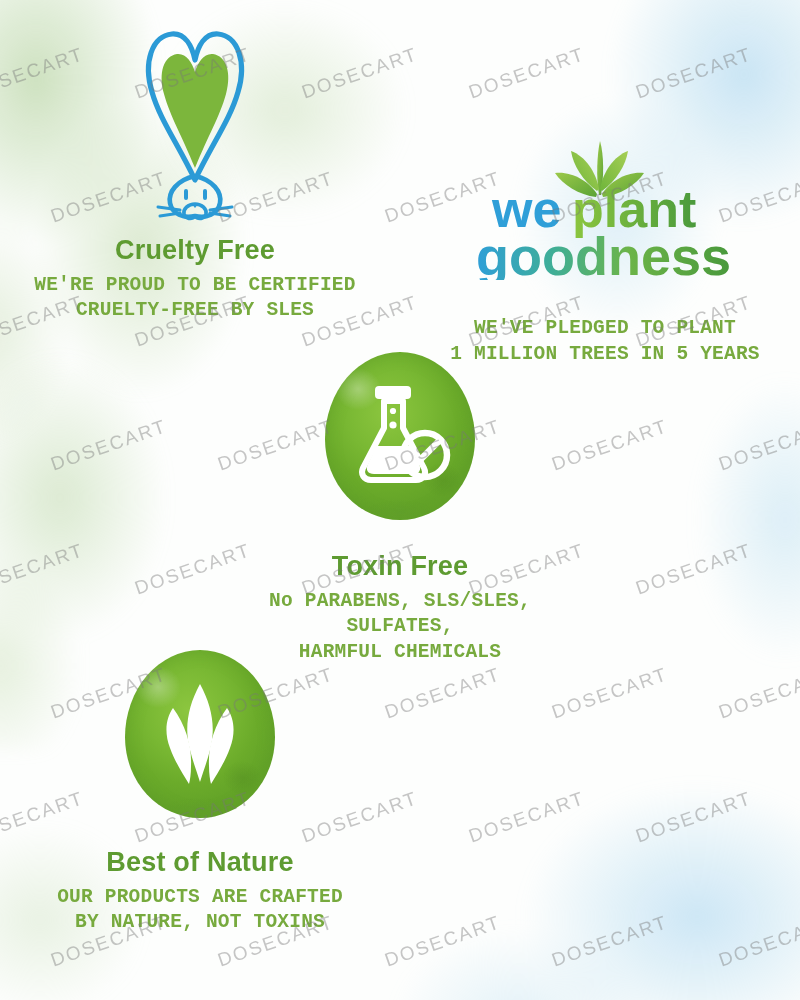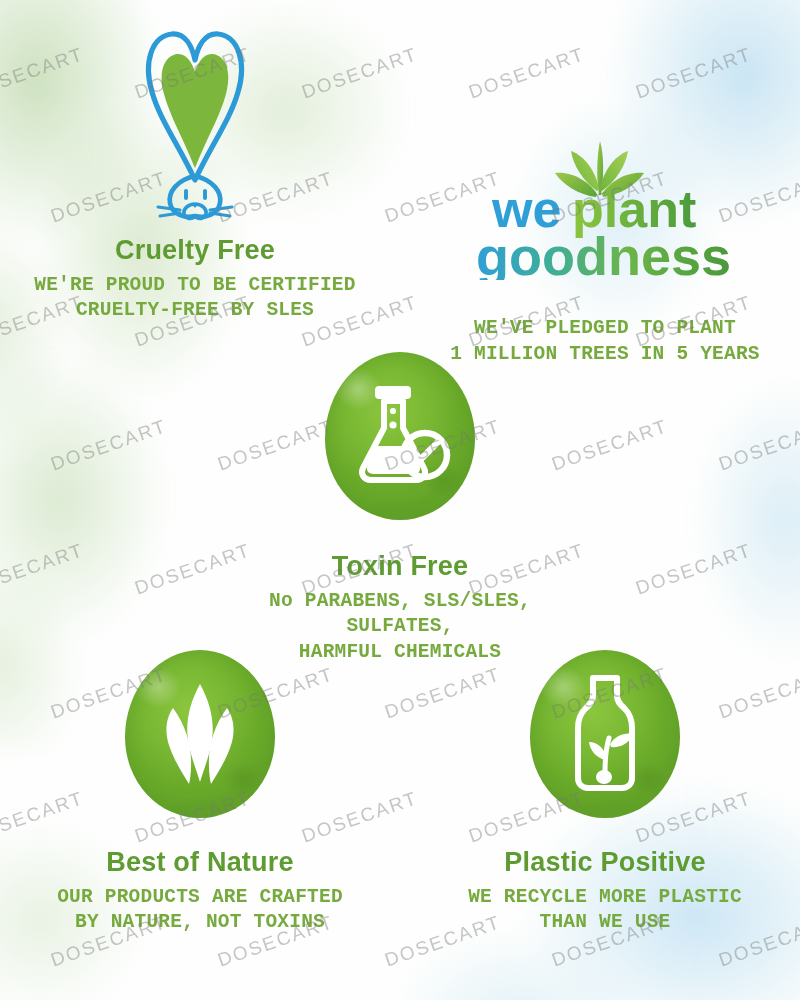--- a/index.html
+++ b/index.html
@@ -316,43 +316,20 @@
           <line x1="64" y1="86" x2="94" y2="56" stroke="#ffffff" stroke-width="6.5" stroke-linecap="round"></line>
         </svg>
       </div>
       <h2 class="badge-title" style="margin-top:32px">Toxin Free</h2>
       <p class="badge-desc">
         <span class="line">No PARABENS, SLS/SLES, SULFATES,</span>
         <span class="line">HARMFUL CHEMICALS</span>
       </p>
     </div>
 
-    <div class="cell" id="cell-plastic">
-      <div class="disc">
-        <svg width="96" height="120" viewBox="0 0 96 120" aria-hidden="true">
-
-          <path d="M36 4 L60 4 L60 22 C 60 28, 64 31, 68 35 C 73 40, 75 46, 75 54
-                   L75 104 C 75 110, 71 114, 65 114 L31 114 C 25 114, 21 110, 21 104
-                   L21 54 C 21 46, 23 40, 28 35 C 32 31, 36 28, 36 22 Z" fill="none" stroke="#ffffff" stroke-width="6" stroke-linejoin="round"></path>
-
-          <path d="M48 98 C 48 84, 49 74, 52 64" fill="none" stroke="#ffffff" stroke-width="5" stroke-linecap="round"></path>
-
-          <ellipse cx="47" cy="103" rx="8" ry="7" fill="#ffffff"></ellipse>
-
-          <path d="M48 86 C 40 84, 33 77, 32 68 C 41 68, 48 75, 49 84 Z" fill="#ffffff"></path>
-
-          <path d="M53 70 C 58 62, 68 58, 76 60 C 73 69, 63 74, 54 73 Z" fill="#ffffff"></path>
-        </svg>
-      </div>
-      <h2 class="badge-title" style="margin-top:30px">Plastic Positive</h2>
-      <p class="badge-desc">
-        <span class="line">WE RECYCLE MORE PLASTIC</span>
-        <span class="line">THAN WE USE</span>
-      </p>
-    </div>
 
   </div>
 
   <div class="watermark-layer" id="watermark-layer">
       <div class="wm-row"></div>
       <div class="wm-row odd">
         <div class="wm">DOSECART</div>
         <div class="wm">DOSECART</div>
         <div class="wm">DOSECART</div>
         <div class="wm">DOSECART</div>

